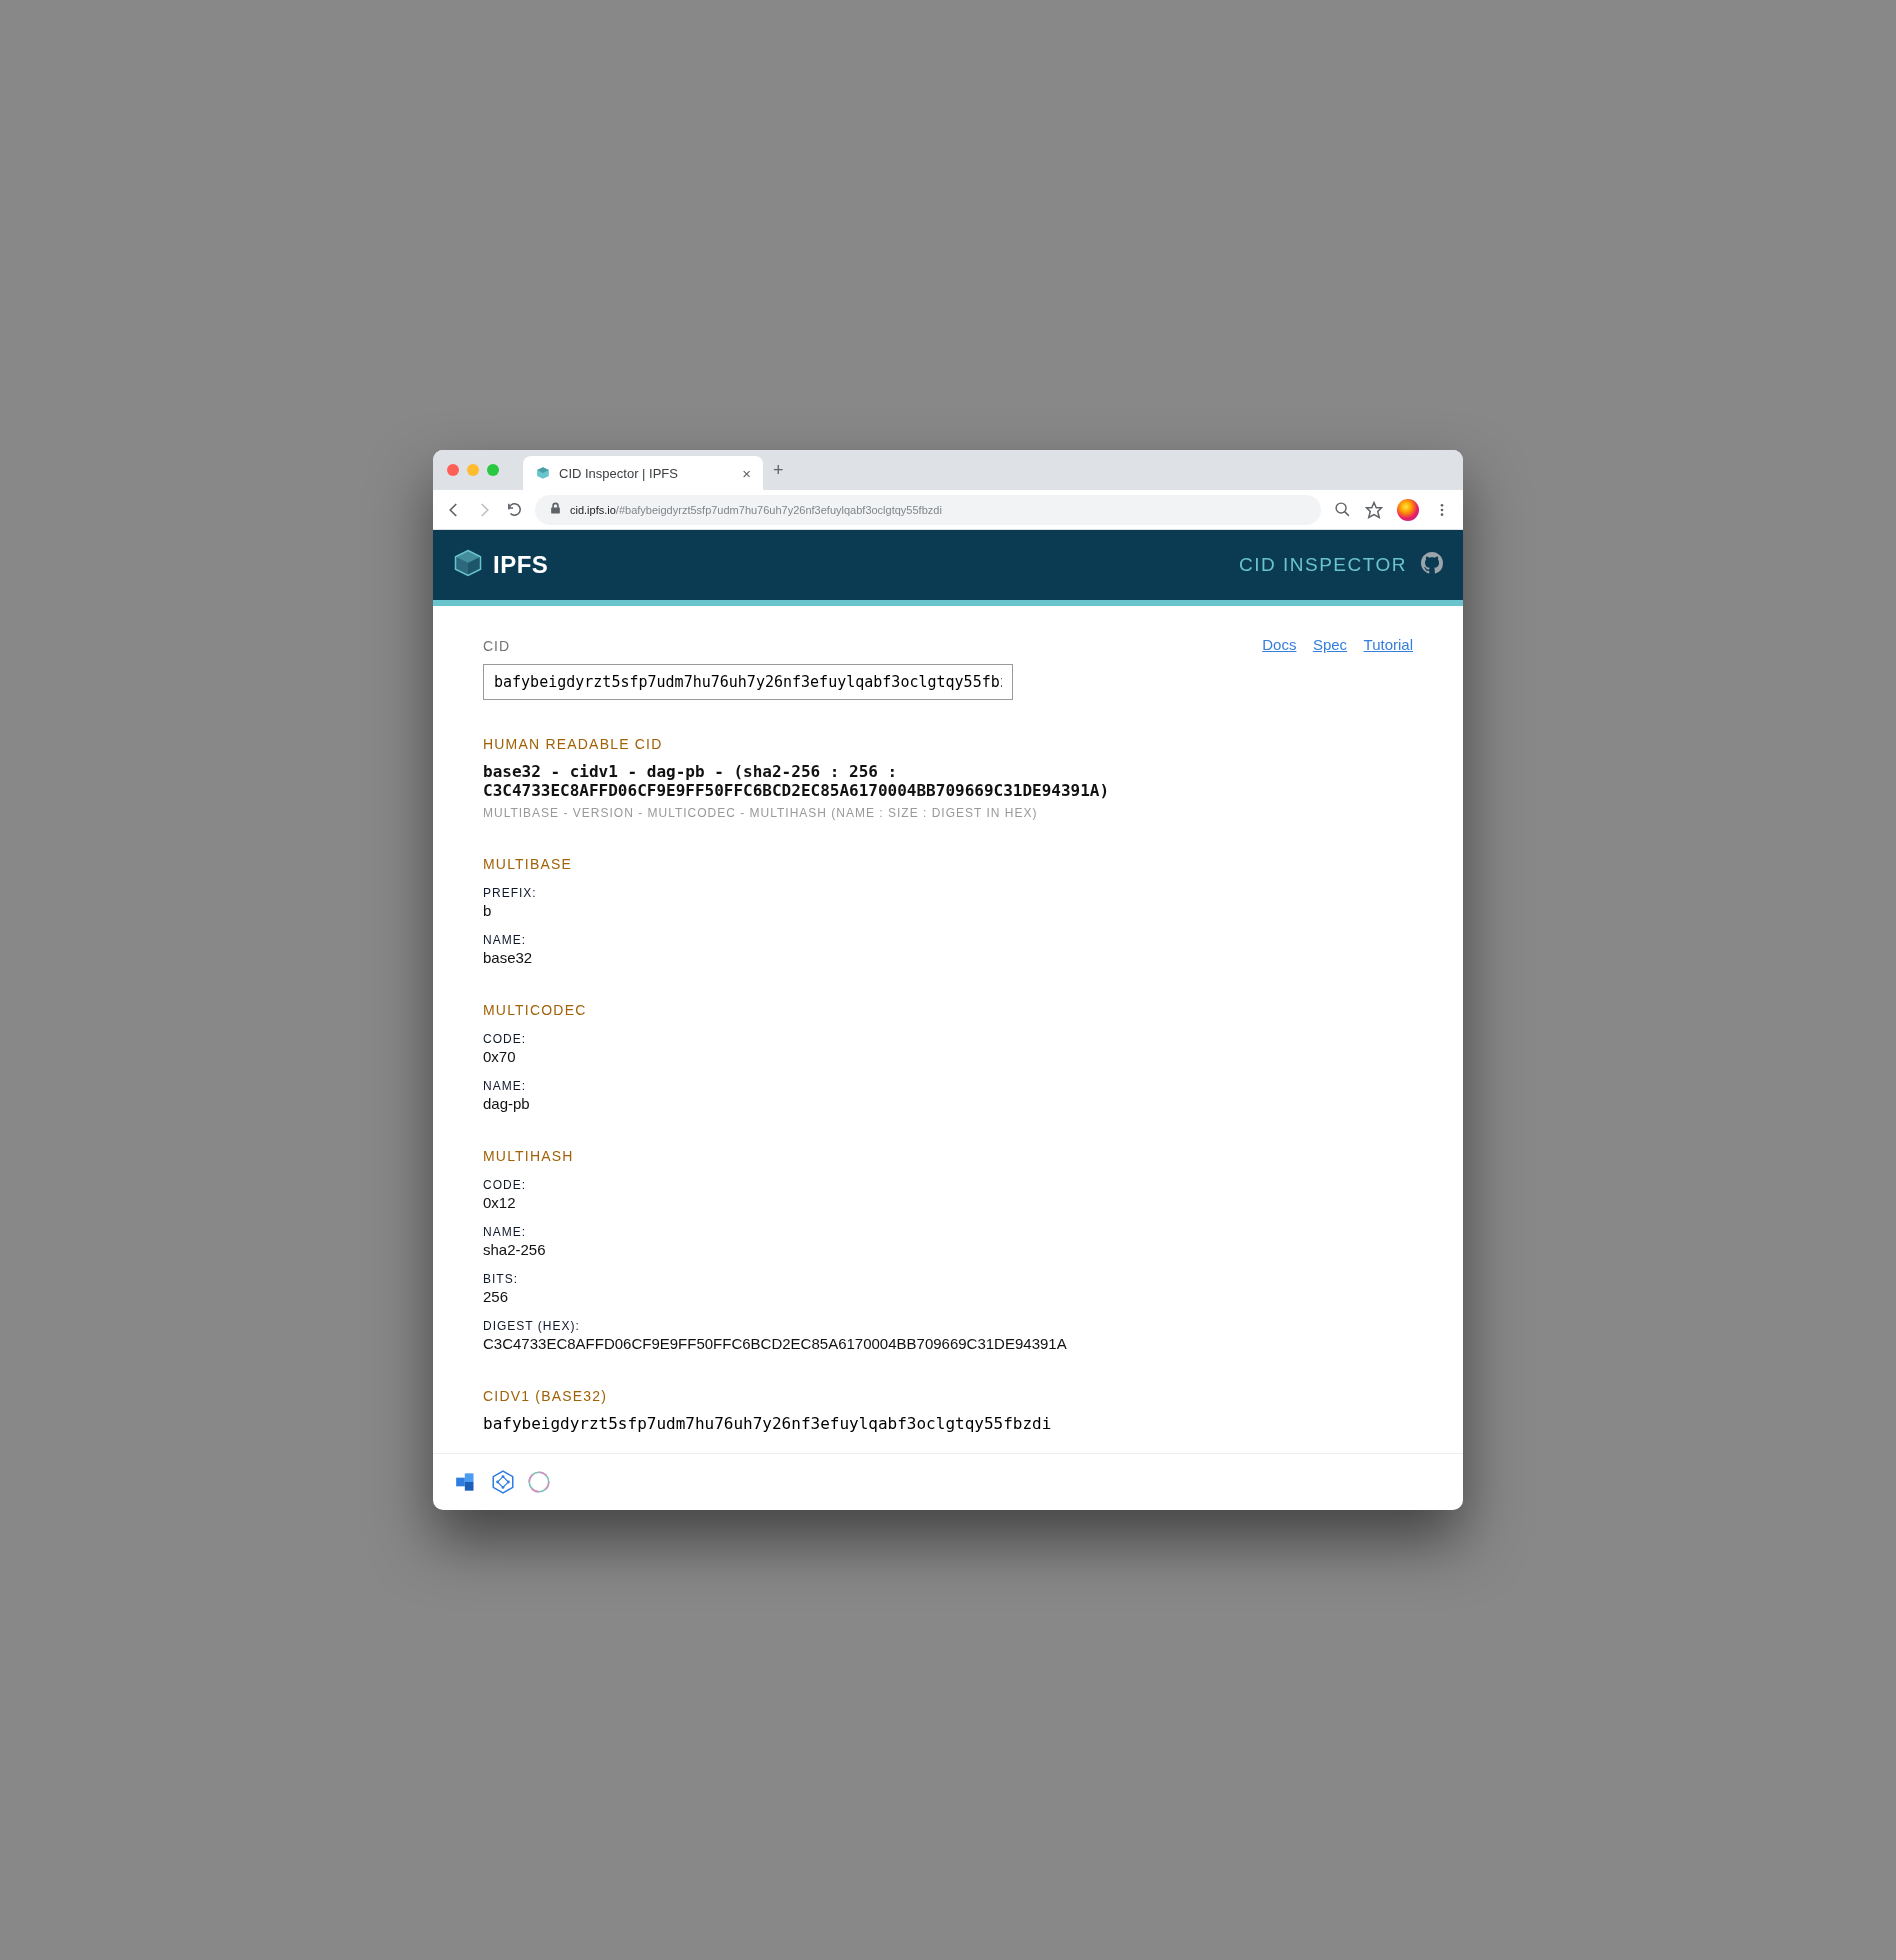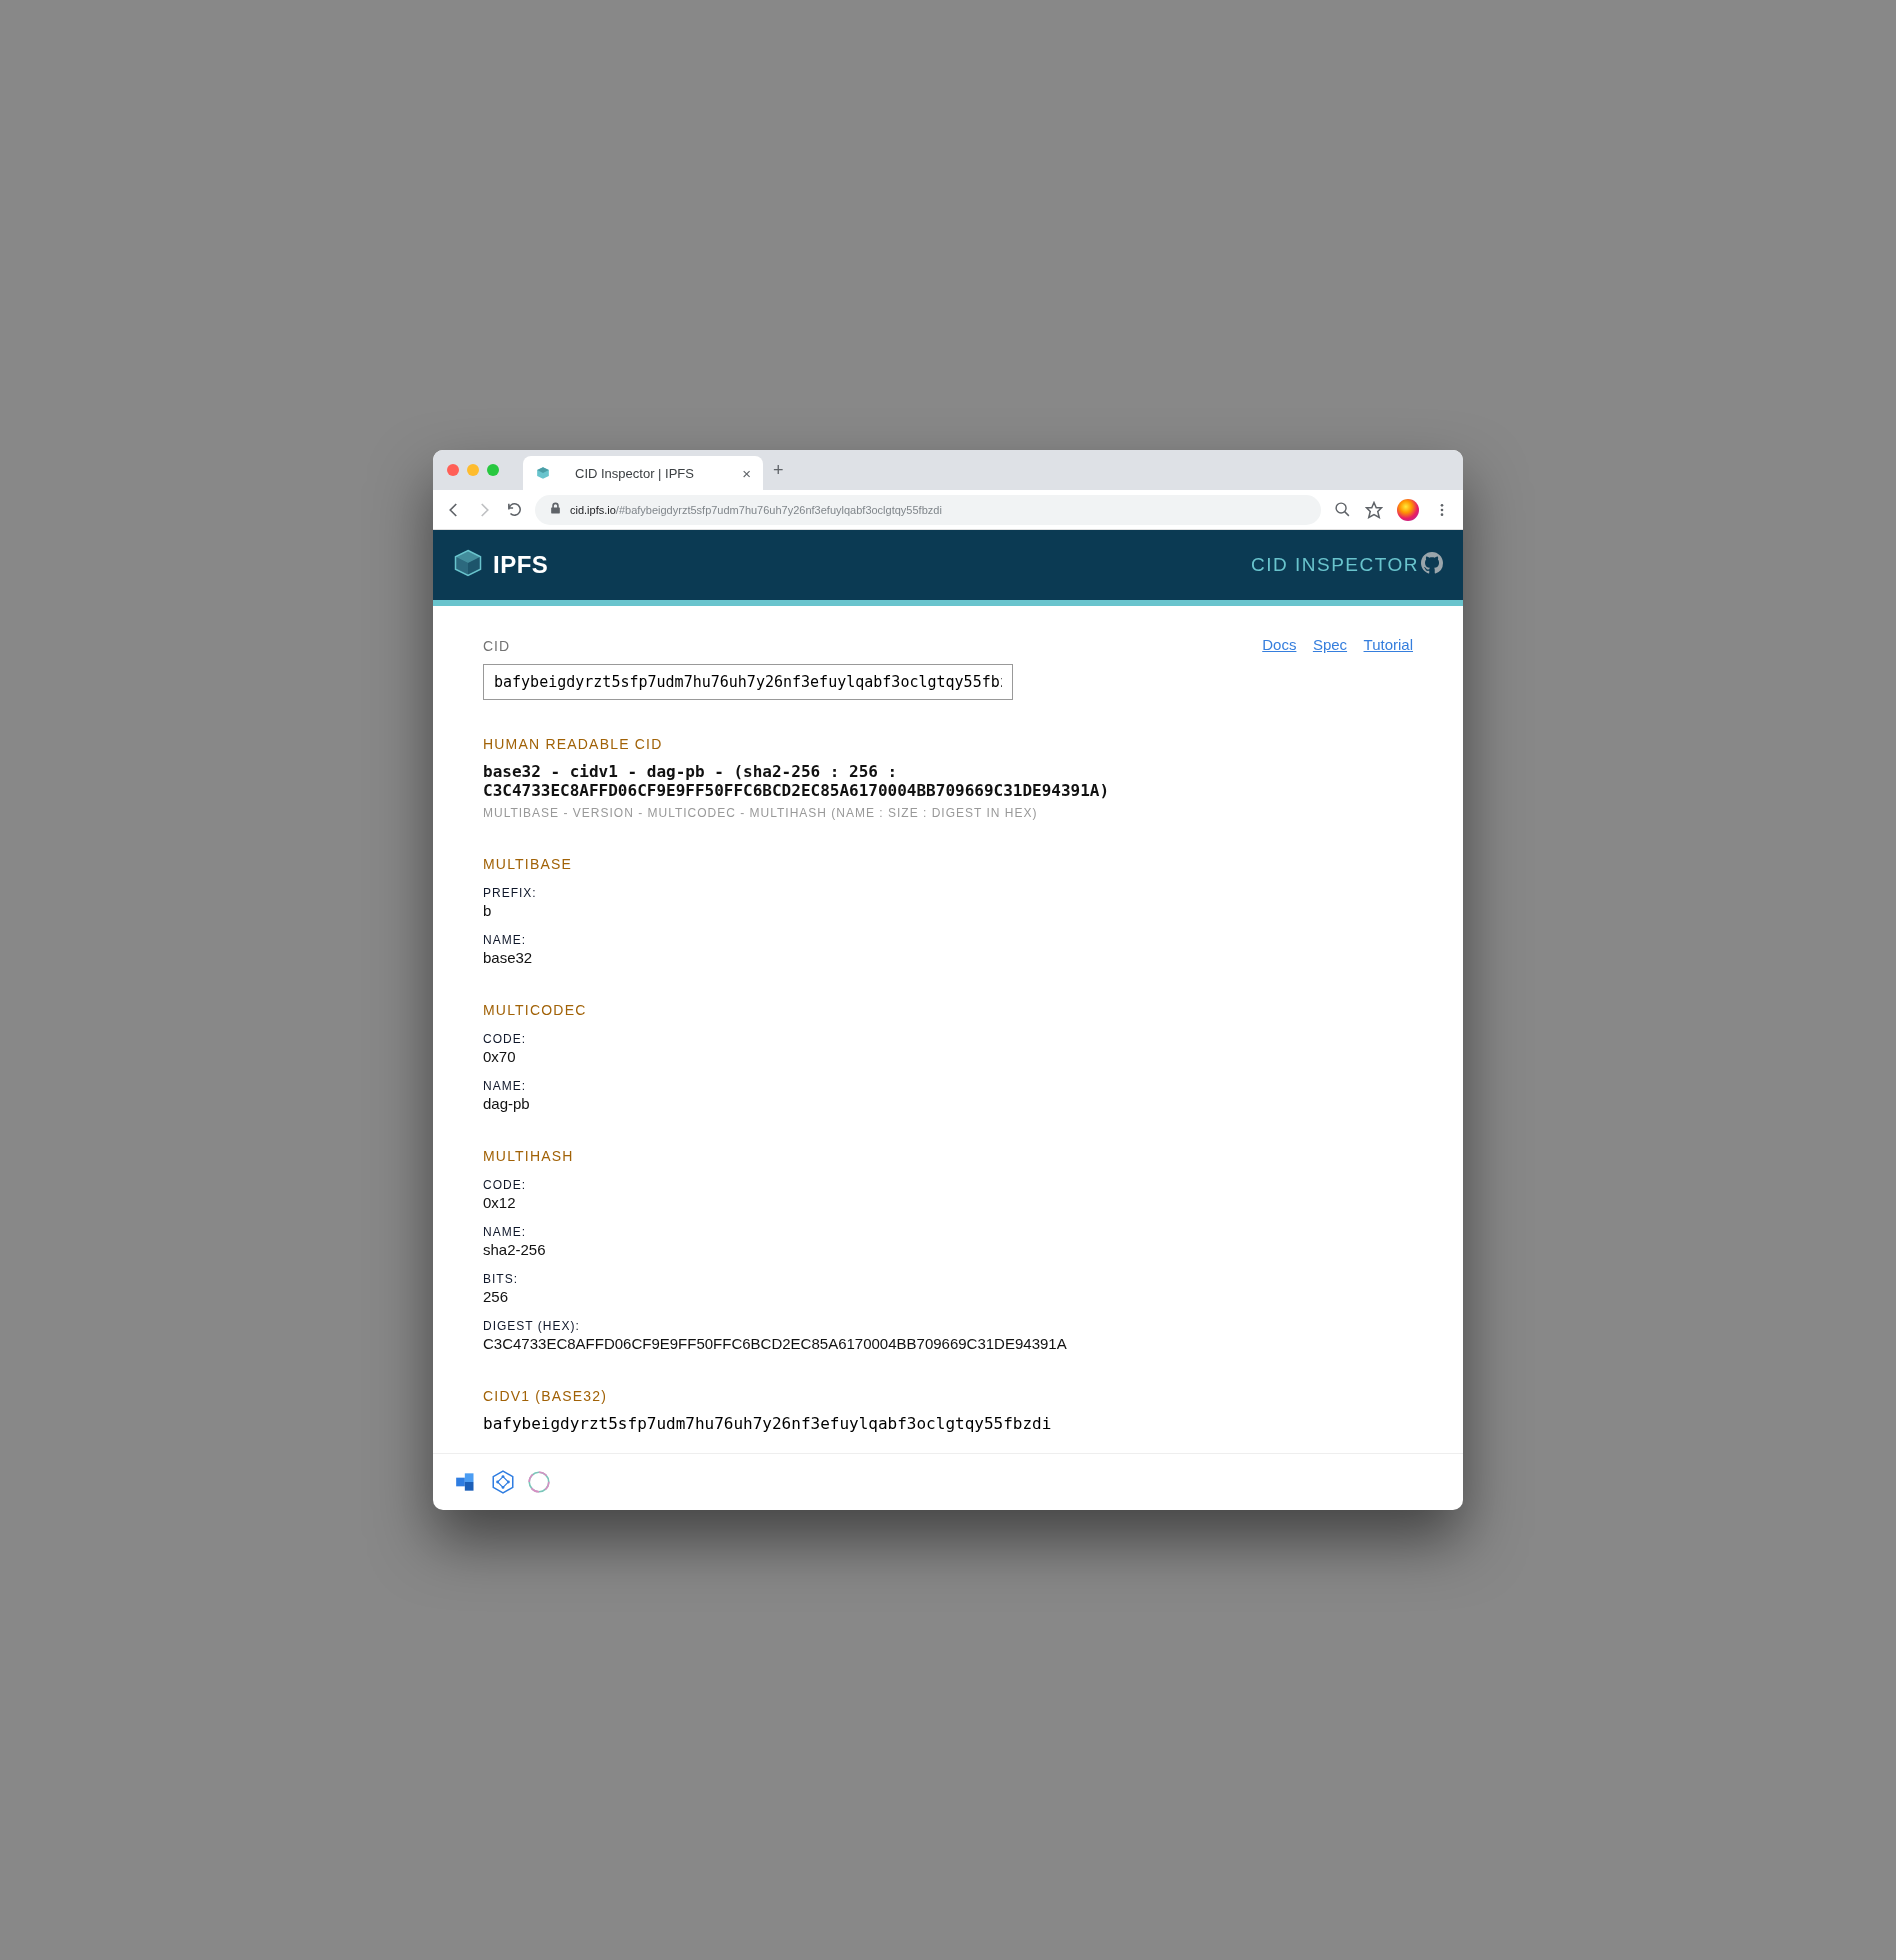--- a/index.html
+++ b/index.html
@@ -4,38 +4,38 @@
 <style>
 * { box-sizing: border-box; margin: 0; padding: 0; }
 body { font-family: -apple-system, BlinkMacSystemFont, "Segoe UI", Helvetica, Arial, sans-serif; background: #888; display: flex; align-items: center; justify-content: center; min-height: 100vh; padding: 40px; }
 .window { width: 1030px; background: #fff; border-radius: 10px; box-shadow: 0 30px 60px rgba(0,0,0,0.5); overflow: hidden; }
 .titlebar { background: #dee1e6; height: 40px; display: flex; align-items: center; padding: 0 14px; position: relative; }
 .traffic-lights { display: flex; gap: 8px; }
 .tl { width: 12px; height: 12px; border-radius: 50%; }
 .tl.red { background: #ff5f57; }
 .tl.yellow { background: #febc2e; }
 .tl.green { background: #28c840; }
-.tab { background: #fff; border-radius: 8px 8px 0 0; height: 34px; margin-left: 24px; margin-top: 6px; padding: 0 12px; display: flex; align-items: center; gap: 24px; min-width: 240px; font-size: 13px; color: #3c4043; }
+.tab { background: #fff; border-radius: 8px 8px 0 0; height: 34px; margin-left: 24px; margin-top: 6px; padding: 0 12px; display: flex; align-items: center; gap: 8px; min-width: 240px; font-size: 13px; color: #3c4043; }
 .tab .favicon { width: 16px; height: 16px; display: inline-flex; align-items: center; justify-content: center; }
 .tab .close { margin-left: auto; font-size: 15px; color: #5f6368; cursor: pointer; }
 .newtab { margin-left: 10px; font-size: 18px; color: #5f6368; cursor: pointer; }
 .toolbar { background: #fff; height: 40px; display: flex; align-items: center; padding: 0 12px; gap: 12px; border-bottom: 1px solid #e0e0e0; }
 .toolbar .nav-ico { width: 18px; height: 18px; color: #5f6368; cursor: pointer; display: inline-flex; align-items: center; justify-content: center; }
 .toolbar .nav-ico.disabled { opacity: 0.4; cursor: default; }
 .addrbar { flex: 1; background: #f1f3f4; border-radius: 20px; height: 30px; display: flex; align-items: center; padding: 0 14px; gap: 8px; font-size: 11px; color: #202124; }
 .addrbar .lock { color: #5f6368; }
 .addrbar .host { color: #202124; }
 .addrbar .path { color: #80868b; }
 .toolbar .right-icons { display: flex; gap: 14px; align-items: center; }
 .profile-ico { width: 22px; height: 22px; border-radius: 50%; background: radial-gradient(circle at 40% 35%, #ffeb3b 0%, #ff9800 30%, #e91e63 60%, #9c27b0 100%); }
 .app-header { background: #0b3a53; height: 70px; display: flex; align-items: center; padding: 16px 20px; justify-content: space-between; }
 .app-header .brand { display: flex; align-items: center; gap: 10px; }
 .app-header .brand .cube { color: #69c4cd; }
 .app-header .brand .brand-text { color: #fff; font-weight: 700; font-size: 24px; letter-spacing: 0.5px; }
-.app-header .right { display: flex; align-items: center; gap: 2px; justify-content: space-between; }
+.app-header .right { display: flex; align-items: center; gap: 14px; justify-content: space-between; }
 .app-header .app-title { color: #69c4cd; font-size: 19px; letter-spacing: 1.5px; font-weight: 400; }
 .app-header .gh { color: #9aa5ab; }
 .accent-bar { height: 6px; background: #69c4cd; }
 .content { padding: 30px 50px 20px 50px; background: #fff; }
 .row-head { display: flex; justify-content: space-between; align-items: flex-end; }
 .section-label { color: #737373; font-size: 14px; letter-spacing: 1px; font-weight: 400; }
 .links a { color: #357edd; font-size: 15px; text-decoration: underline; margin-left: 12px; }
 .cid-input { width: 530px; margin-top: 10px; padding: 8px 10px; font-family: "Menlo", "Consolas", monospace; font-size: 15px; border: 1px solid #999; background: #fff; }
 .section { margin-top: 36px; }
 .section h3 { color: #a16207; font-size: 14px; letter-spacing: 1.2px; font-weight: 400; margin-bottom: 10px; }

